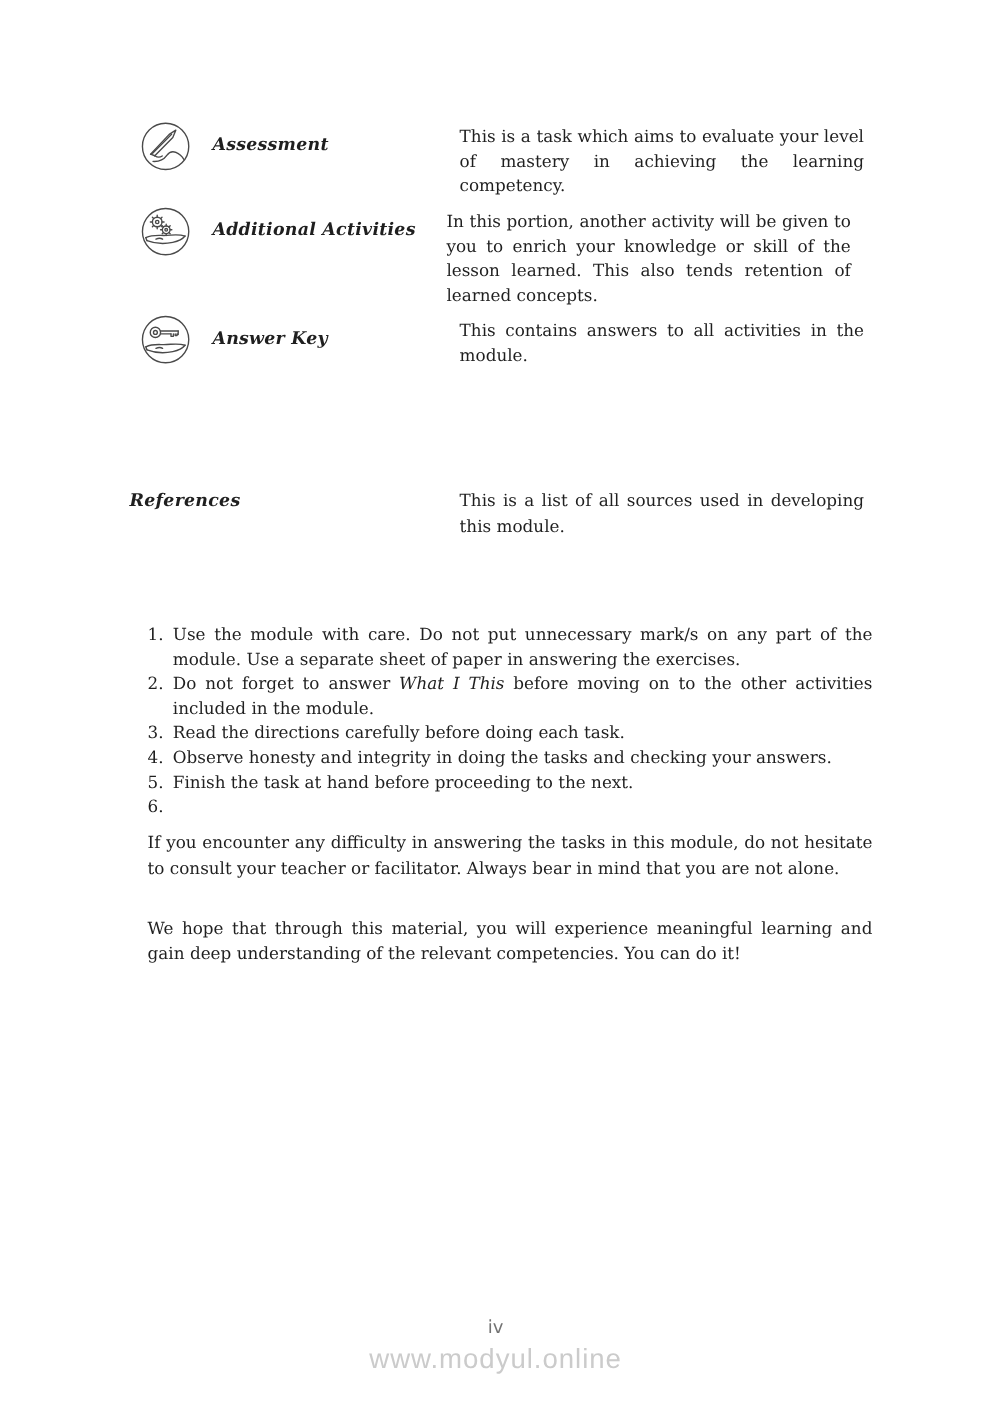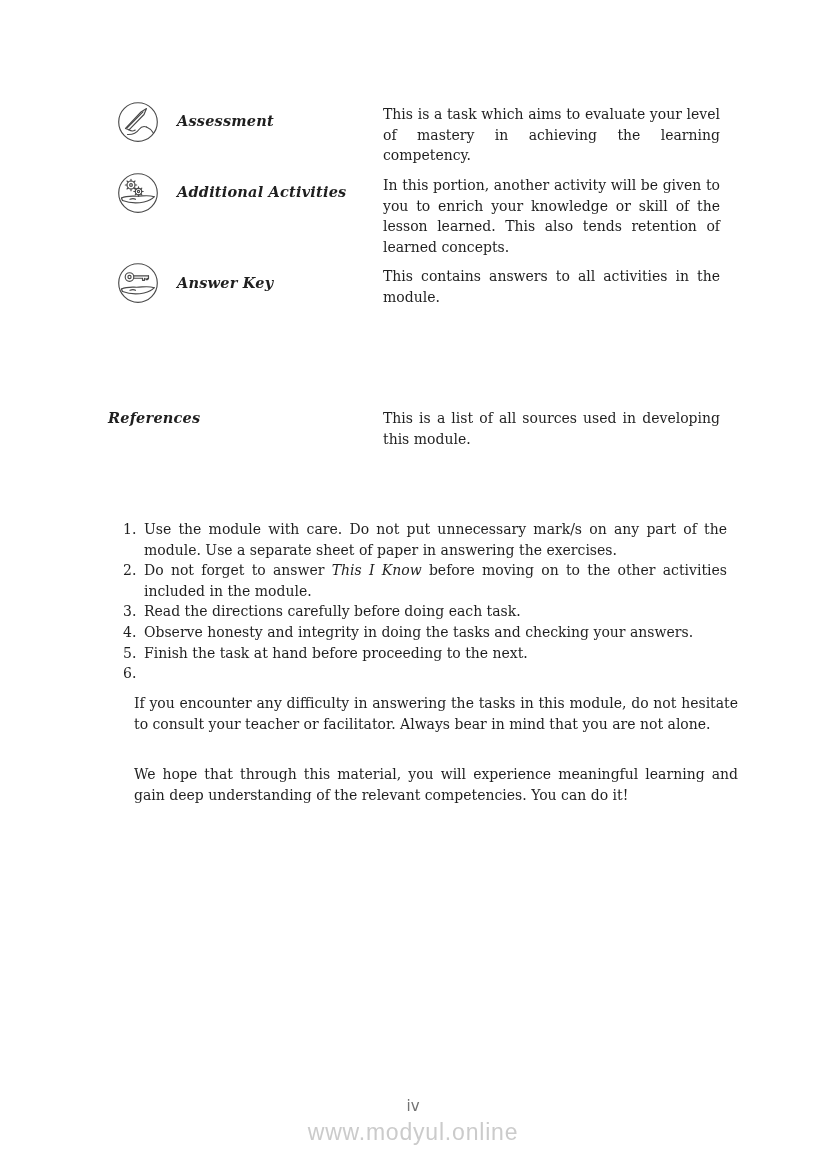--- a/index.html
+++ b/index.html
@@ -25,21 +25,21 @@
   .row-desc {
     width:337px; font-size:14px; line-height:20.6px; text-align:justify;
   }
 
   .icon-a  { left:117px; top:101px; }
   .label-a { left:177px; top:112px; }
   .desc-a  { left:383px; top:104px; }
 
   .icon-b  { left:117px; top:172px; }
   .label-b { left:177px; top:183px; }
-  .desc-b  { left:383px; top:175px; }
+  .desc-b  { left:372px; top:175px; }
 
   .icon-c  { left:117px; top:262px; }
   .label-c { left:177px; top:274px; }
   .desc-c  { left:383px; top:266px; }
 
   .intro-line { left:70px; top:349px; font-size:14px; line-height:20.6px; }
 
   .ref-label { left:108px; top:409px; }
   .ref-desc  { left:383px; top:408px; }
 
@@ -47,21 +47,21 @@
 
   .reminders-list {
     position:absolute; left:123px; top:519px; width:604px;
     margin:0; padding:0; list-style:none;
     font-size:14px; line-height:20.6px;
   }
   .reminders-list li { position:relative; padding-left:21px; text-align:justify; }
   .reminders-list .num { position:absolute; left:0; top:0; }
 
   .closing {
-    left:134px; width:604px;
+    left:123px; width:604px;
     font-size:14px; line-height:20.6px; text-align:justify;
   }
   .closing-1 { top:693px; }
   .closing-2 { top:764px; }
 
   .page-number {
     top:1097px; left:0; width:100%; text-align:center;
     font-size:15px; color:#737373;
     font-family:"DejaVu Sans","Liberation Sans",sans-serif;
   }
@@ -130,21 +130,21 @@
   <p class="abs row-desc ref-desc">This is a list of all sources used in developing this module.</p>
 
 
   <ol class="reminders-list">
     <li>
       <span class="num">1.</span>
       <span>Use the module with care. Do not put unnecessary mark/s on any part of the module. Use a separate sheet of paper in answering the exercises.</span>
     </li>
     <li>
       <span class="num">2.</span>
-      <span><span>Do not forget to answer </span><i>This I Know</i><span> before moving on to the other activities included in the module.</span></span>
+      <span><span>Do not forget to answer </span><i>What I This</i><span> before moving on to the other activities included in the module.</span></span>
     </li>
     <li>
       <span class="num">3.</span>
       <span>Read the directions carefully before doing each task.</span>
     </li>
     <li>
       <span class="num">4.</span>
       <span>Observe honesty and integrity in doing the tasks and checking your answers.</span>
     </li>
     <li>

